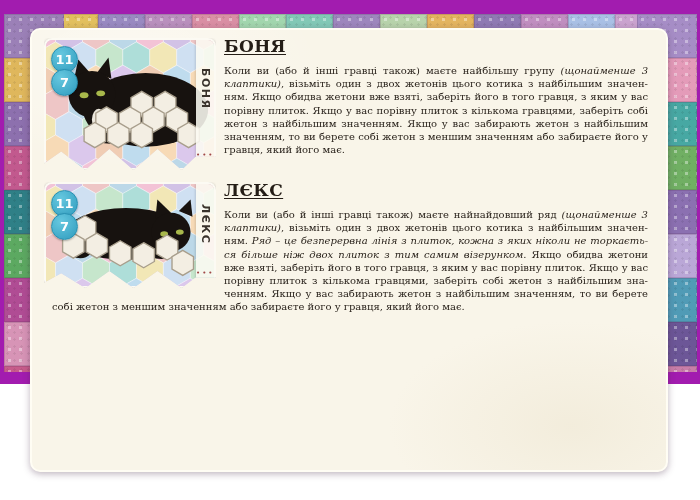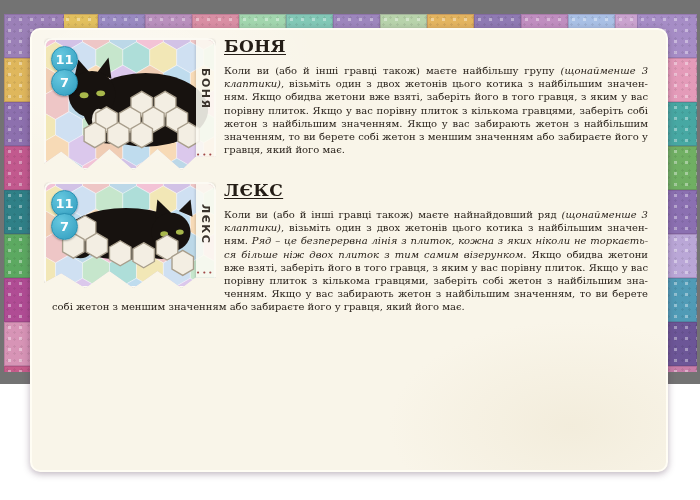--- a/index.html
+++ b/index.html
@@ -1,17 +1,17 @@
 <!DOCTYPE html>
 <html style="--panel-bg: #f9f5e9; --panel-border: #fffdf4; --text: #2a231c; --title: #241d16; --badge: #2f9bbd; --badge-edge: #2890b2; --dots: #a04848; --hex-fill: #f3eee3; --hex-stroke: #a89e8c;"><head>
 <meta charset="utf-8">
 <style>
   html,body{margin:0;padding:0;}
   body{width:700px;height:500px;overflow:hidden;background:#ffffff;font-family:"DejaVu Serif",serif;}
-  #stage{position:relative;width:700px;height:384px;background:#737373;}
+  #stage{position:relative;width:700px;height:384px;background:#a21caf;}
 
   
   .quilt-strip{position:absolute;display:flex;overflow:hidden;z-index:0;}
   .quilt-top{top:14px;left:4px;right:3px;height:60px;}
   .quilt-bottom{bottom:12px;left:4px;right:3px;height:60px;}
   .quilt-left{top:14px;bottom:12px;left:4px;width:60px;flex-direction:column;}
   .quilt-right{top:14px;bottom:12px;right:3px;width:60px;flex-direction:column;}
   .quilt-top .patch,.quilt-bottom .patch{flex:0 0 47px;height:100%;}
   .quilt-left .patch,.quilt-right .patch{flex:0 0 44px;width:100%;}
   .patch{background-image:radial-gradient(rgba(255,255,255,.38) 1.6px,transparent 1.8px),radial-gradient(rgba(0,0,0,.07) 1px,transparent 1.2px);background-size:11px 11px,7px 7px;box-shadow:inset 0 0 0 1px rgba(80,40,80,.18);}

